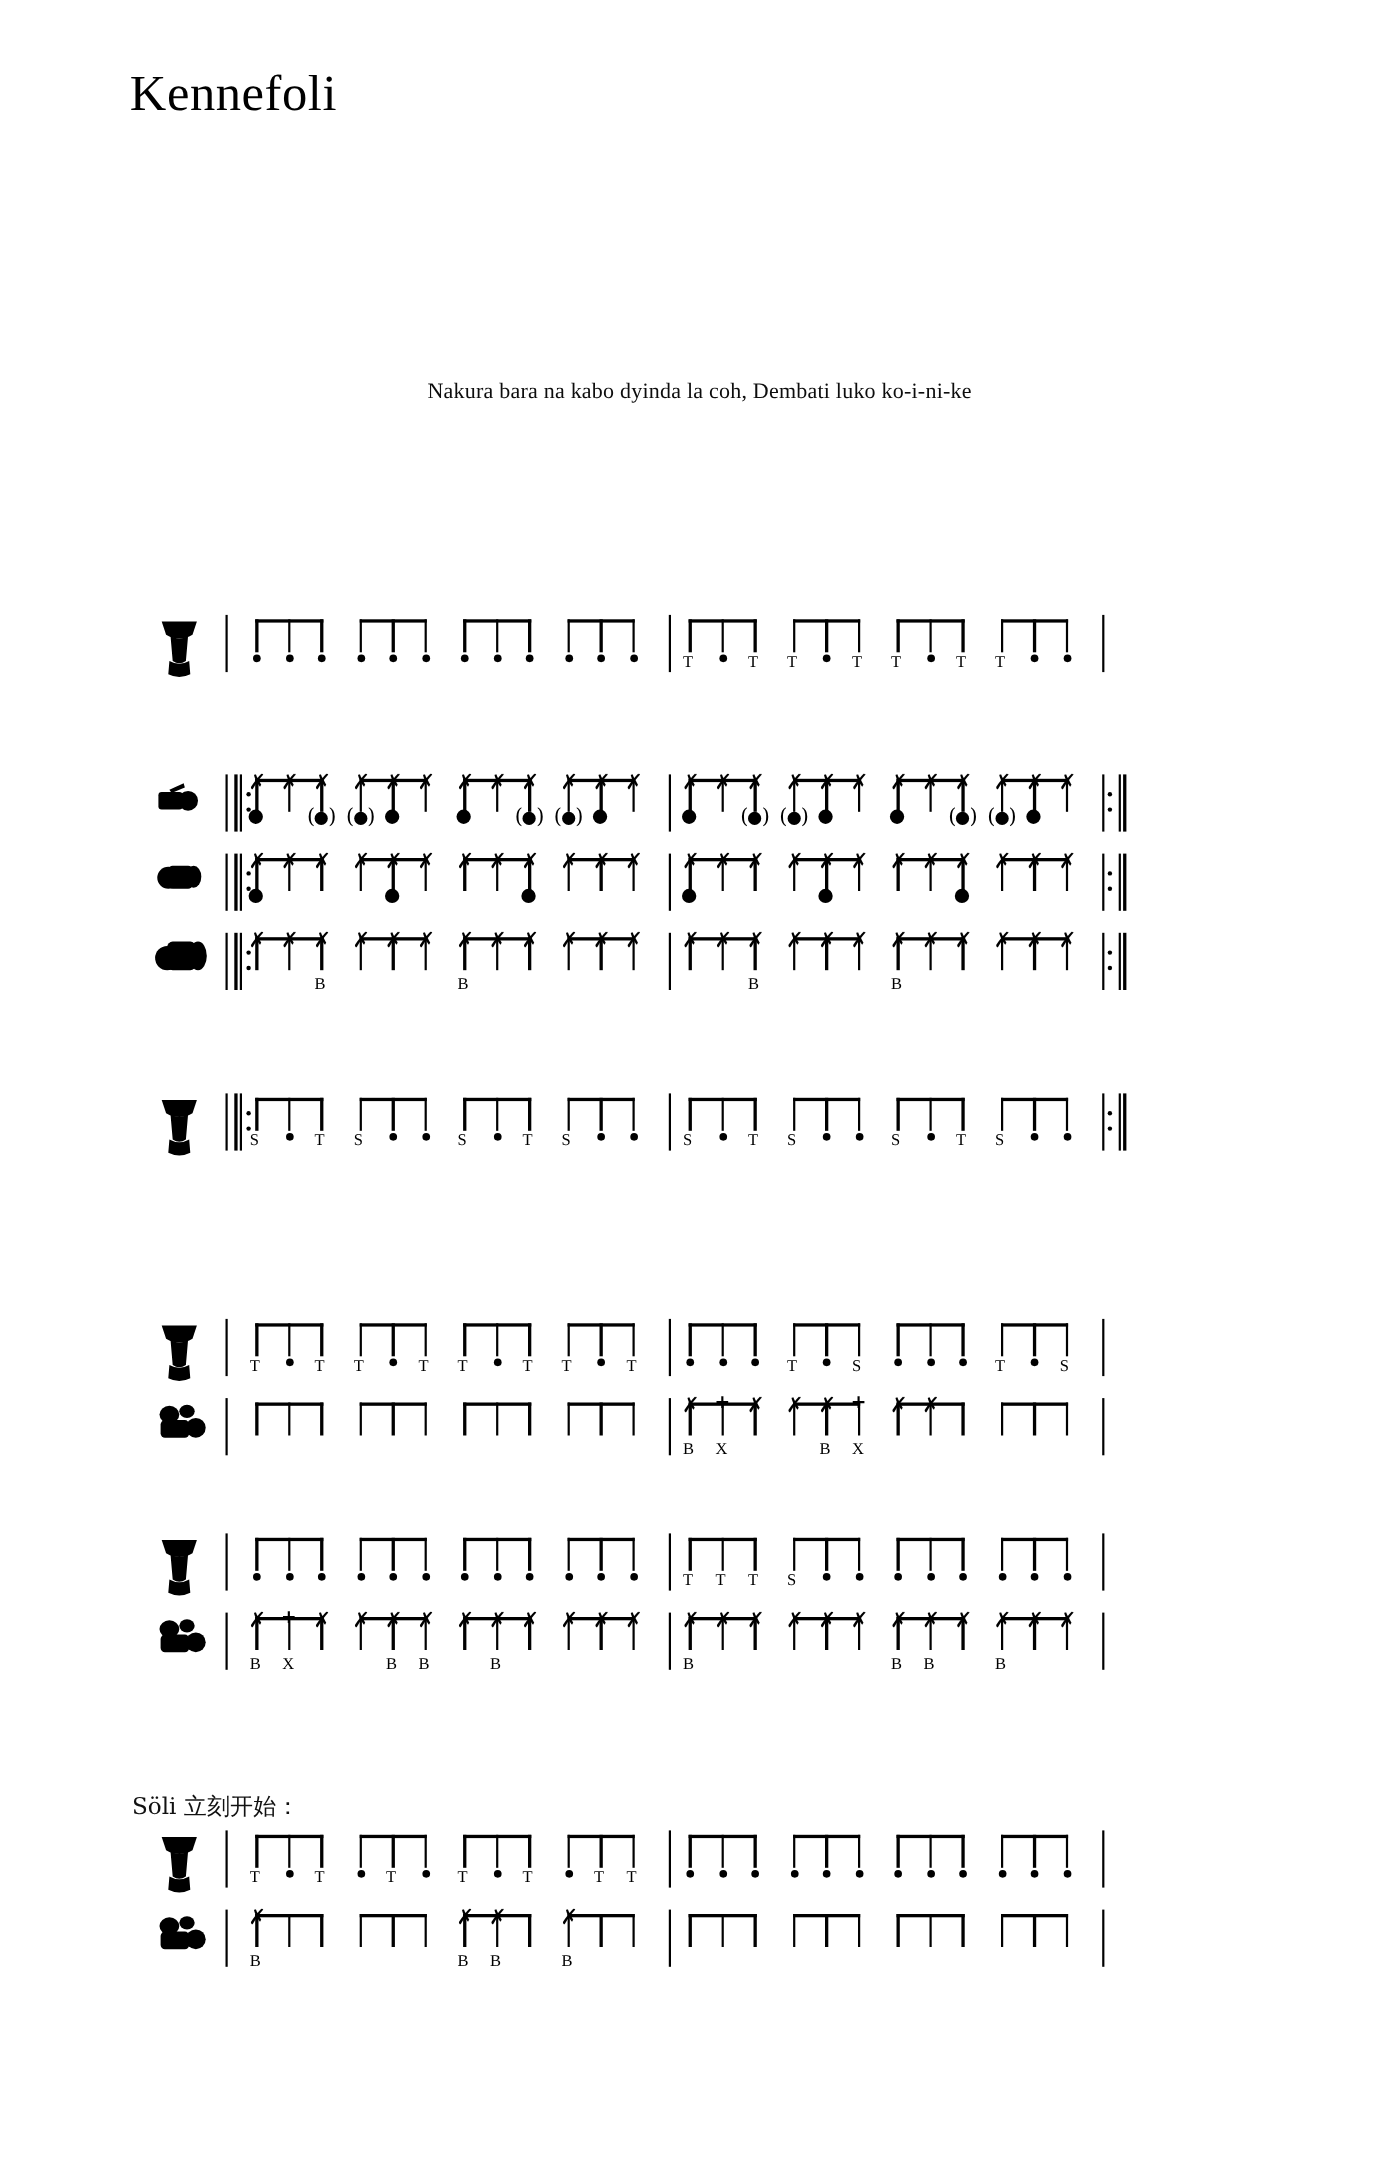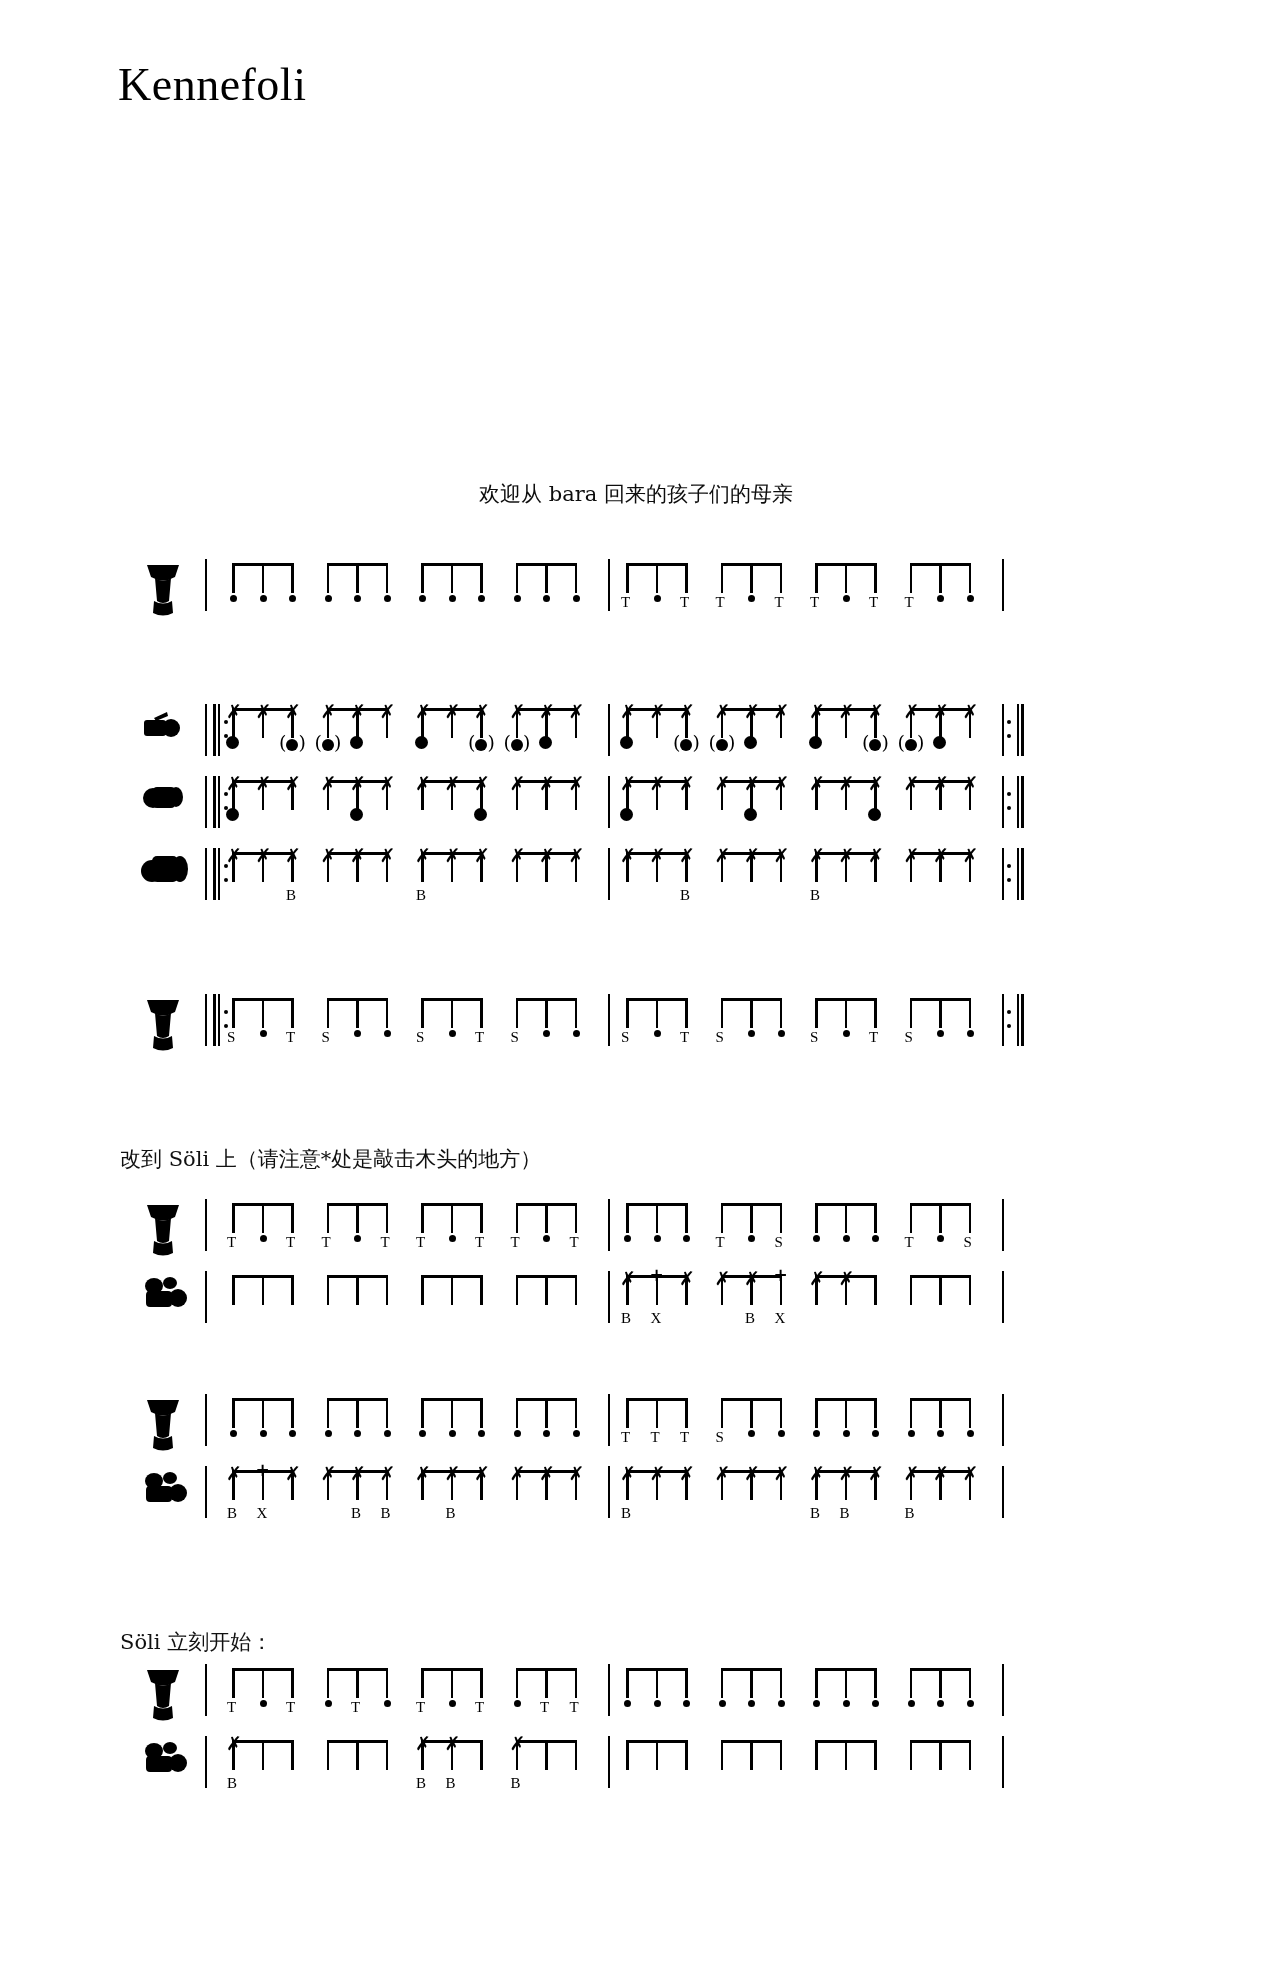--- a/index.html
+++ b/index.html
@@ -174,23 +174,22 @@
   }
 </style>
 </head>
 <body>
 
 <div class="page">
 
   <div class="title">Kennefoli</div>
 
 
-  <div class="centered-line line-chinese">欢迎从 bara 回来的孩子们的母亲</div>
-
-  <div class="section-head" style="left:120px; top:1145px;">改到 Söli 上（请注意*处是敲击木头的地方）</div>
+  <div class="centered-line line-malinke">Nakura bara na kabo dyinda la coh, Dembati luko ko-i-ni-ke</div>
+
   <div class="section-head" style="left:120px; top:1628px;">Söli 立刻开始：</div>
 
   <div id="notation-root">
       <div class="system" style="top: 555px; width: 1272px;">
         <div class="staff-row" style="top: 0px; position: absolute; left: 0px; width: 1272px;">
           <div class="instr" style="left: 140px; top: 6px;"><svg width="46" height="58" viewBox="0 0 46 58">
       <path d="M7 4 H39 L35 16 Q23 23 11 16 Z" fill="#000"></path>
       <path d="M15 17 Q23 22 31 17 L29 40 Q23 44 17 40 Z" fill="#000"></path>
       <path d="M14 40 Q23 45 32 40 L33 52 Q23 57 13 52 Z" fill="#000"></path>
     </svg></div>

